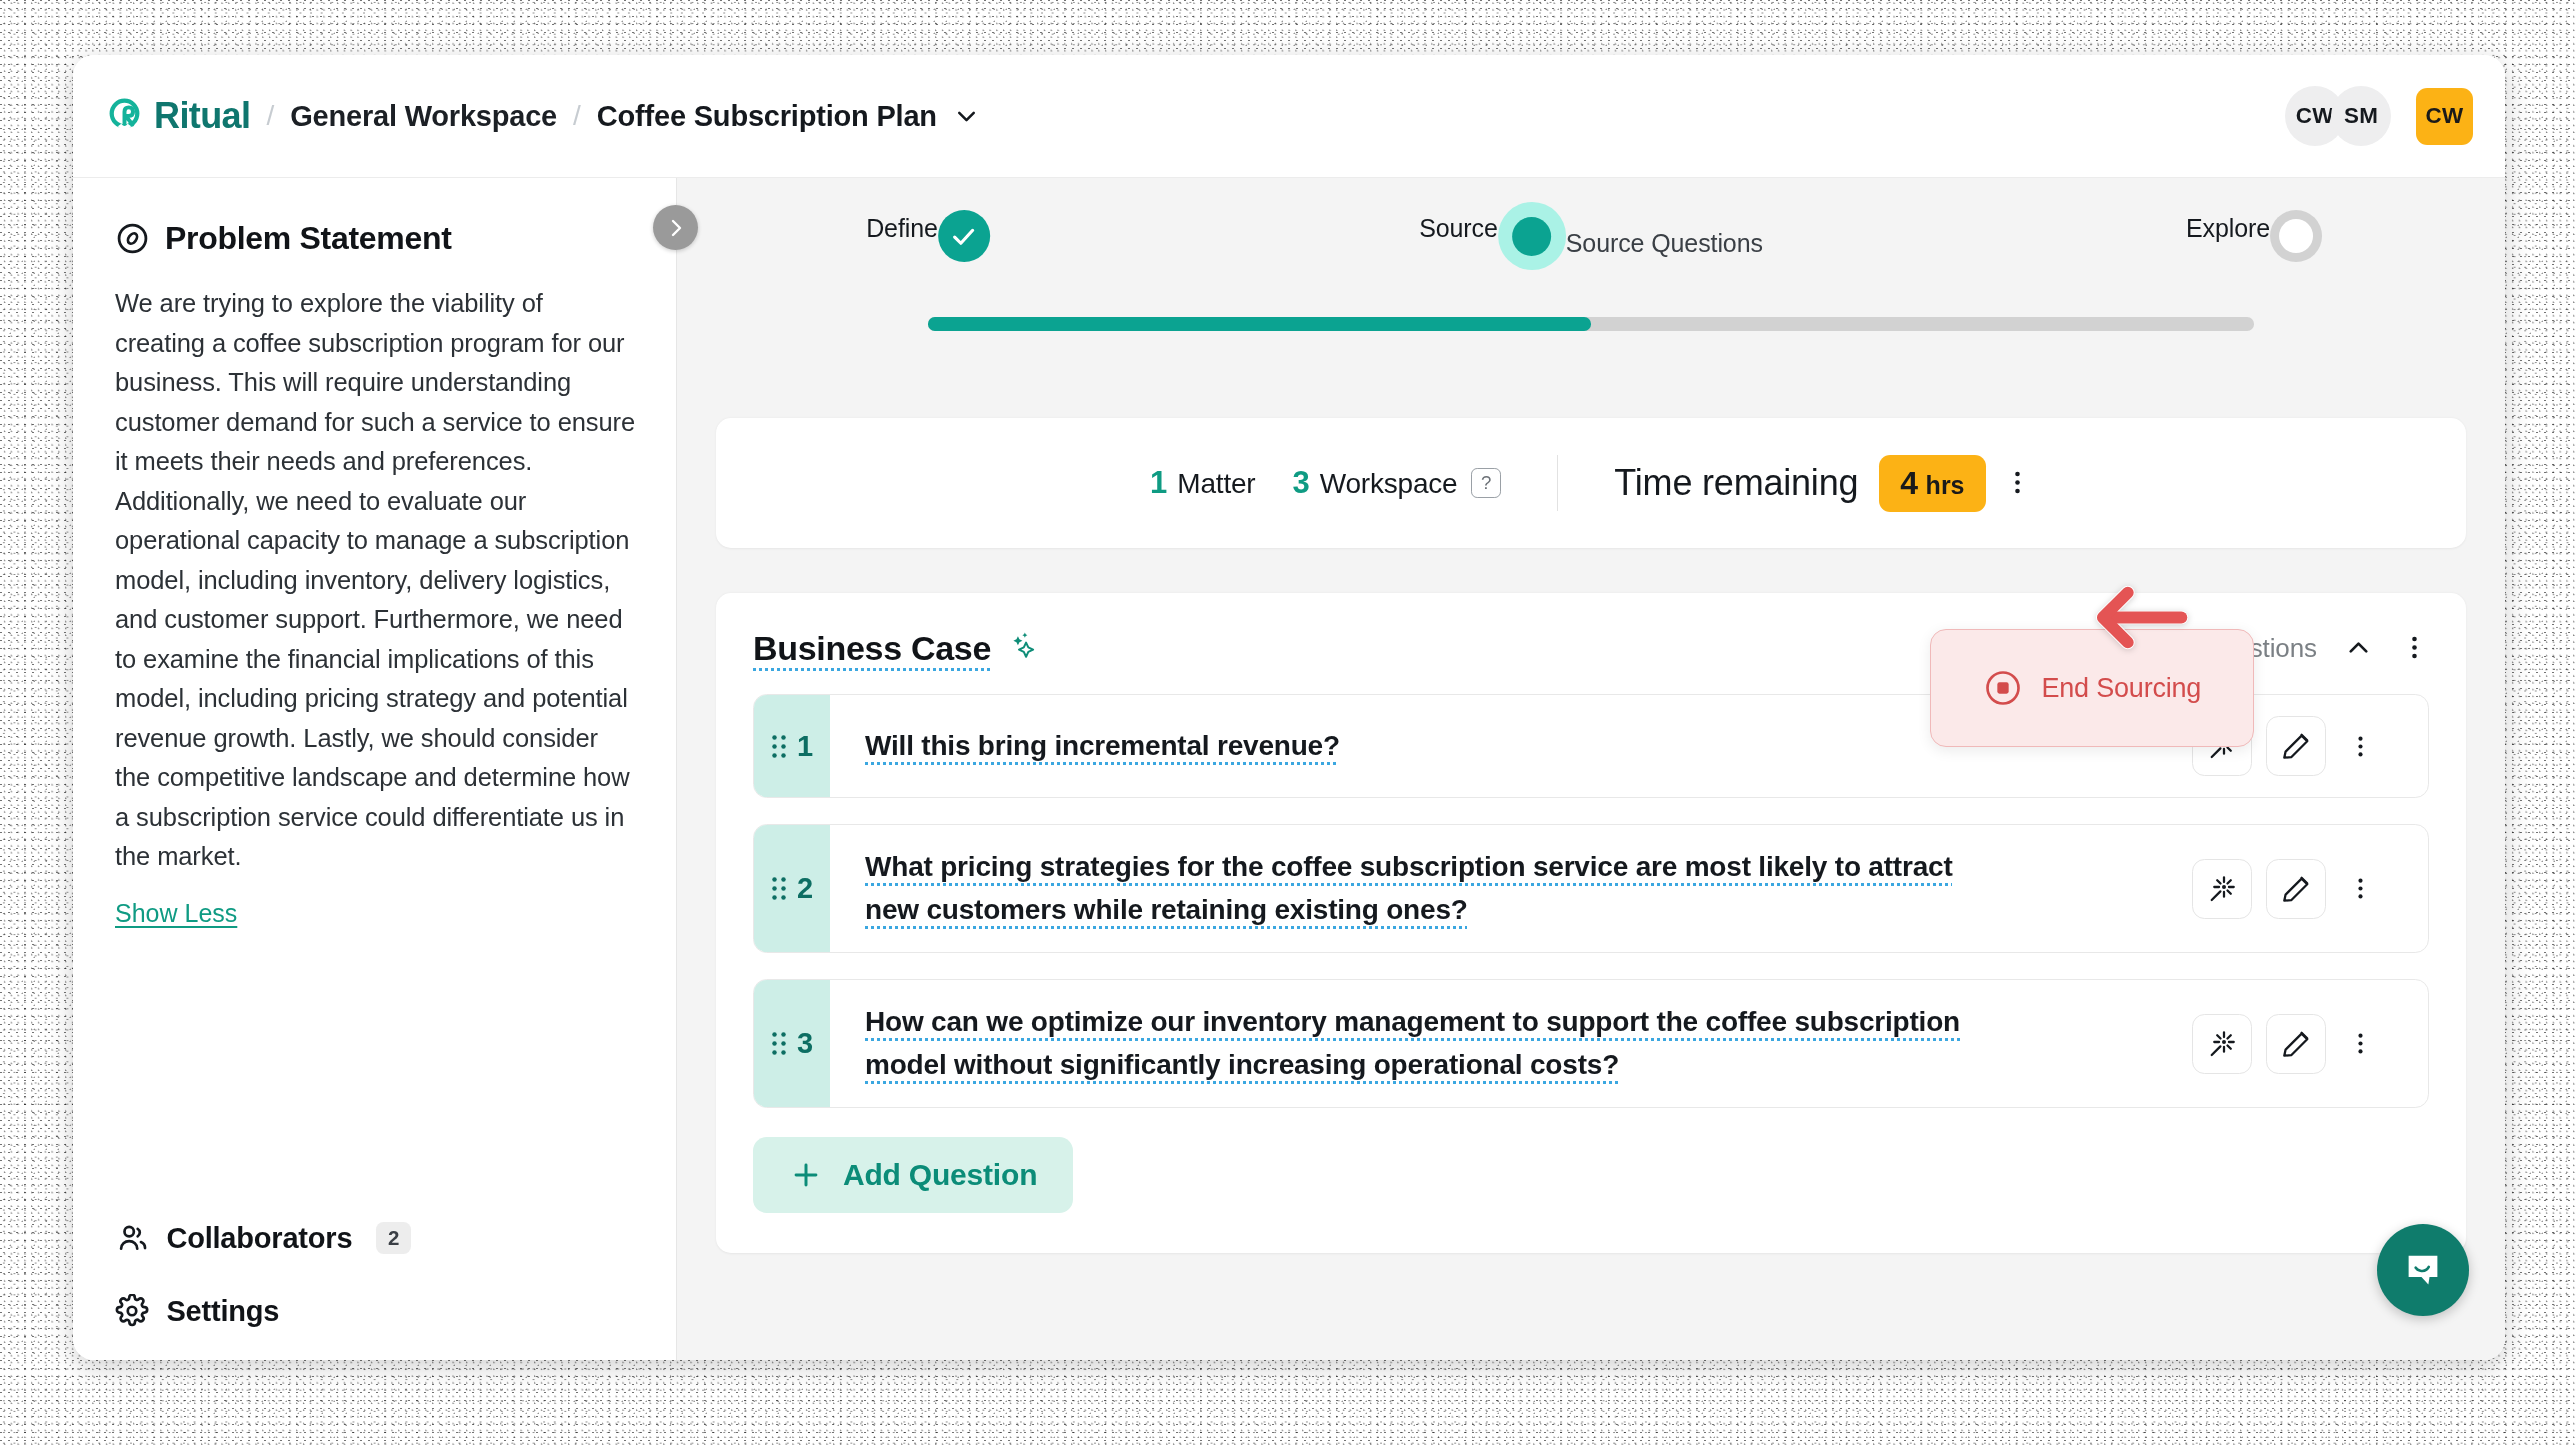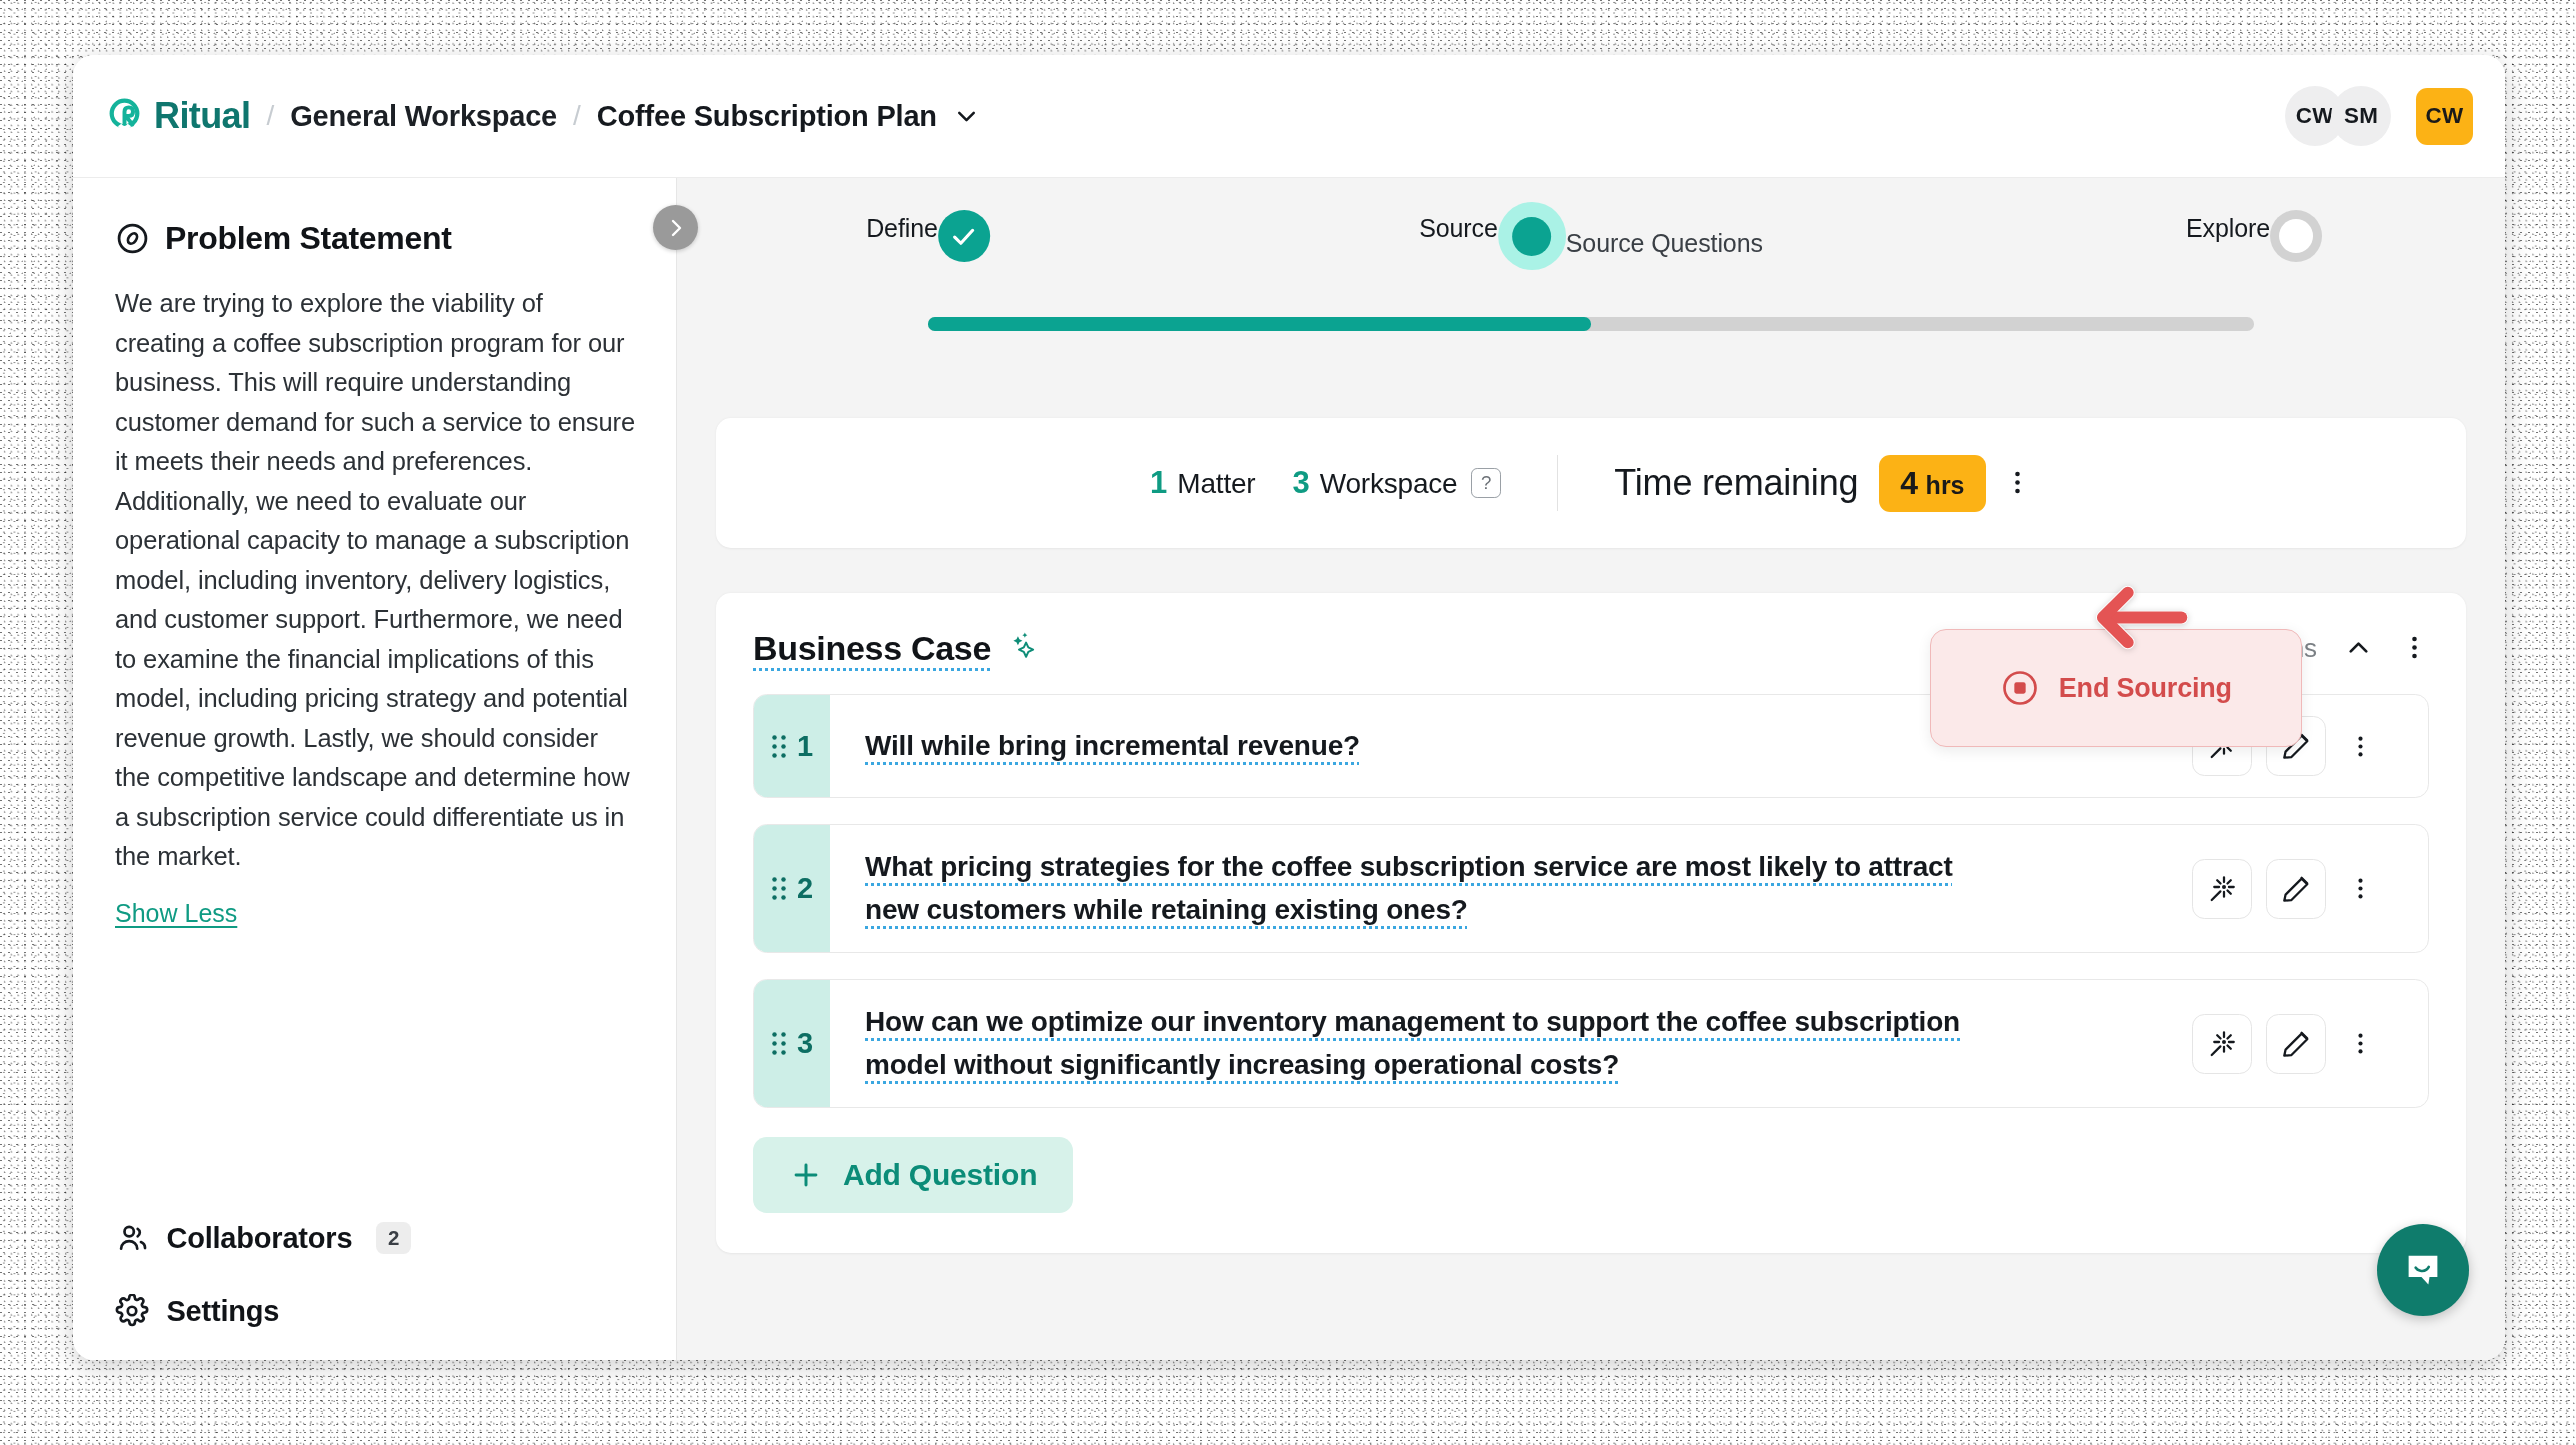--- a/index.html
+++ b/index.html
@@ -208,29 +208,28 @@
   
   #red-arrow {
     position: absolute; left: 2016px; top: 522px;
     z-index: 70; pointer-events: none;
     filter: drop-shadow(0 1.9px 3.1px rgba(0,0,0,.18));
   }
 
   
   #end-sourcing-popup {
     position: absolute; left: 1857px; top: 574px;
-    width: 372px; height: 118px;
+    width: 324px; height: 118px;
     background: #fbe9e9;
     border: 1.2px solid #f0b9b9;
     border-radius: 16px;
     display: flex; align-items: center; justify-content: center; gap: 18.7px;
     z-index: 60;
     box-shadow: 0 3.7px 13.7px rgba(0,0,0,.08);
     cursor: pointer;
-    font-weight: bold;
   }
   #end-sourcing-popup .lbl {
     font-size: 27px; color: #d34c4c; letter-spacing: -0.2px;
   }
 
   
   #questions-card {
     margin-top: 45px;
     background: #ffffff;
     border-radius: 15px;
@@ -481,21 +480,21 @@
                 <circle cx="2" cy="3" r="1.5"></circle>
                   <circle cx="8" cy="3" r="1.5"></circle>
                 <circle cx="2" cy="9" r="1.5"></circle>
                   <circle cx="8" cy="9" r="1.5"></circle>
                 <circle cx="2" cy="15" r="1.5"></circle>
                   <circle cx="8" cy="15" r="1.5"></circle>
               </svg>
               <span class="n">1</span>
             </div>
             <div class="qbody">
-              <div class="qtext">Will while bring incremental revenue?</div>
+              <div class="qtext">Will this bring incremental revenue?</div>
               <div class="qactions">
                 <div class="icon-btn">
                   <svg width="32" height="32" viewBox="0 0 24 24" fill="none" stroke="#15191e" stroke-width="1.7" stroke-linecap="round">
                     <circle cx="13.5" cy="10.5" r="1.5" fill="#15191e" stroke="none"></circle>
                     <path d="M13.5 3.2v3.6M13.5 14.2v3.6M6.2 10.5h3.6M17.2 10.5h3.6M8.4 5.4l2.5 2.5M16.1 13.1l2.5 2.5M18.6 5.4l-2.5 2.5M4.3 20.3l6.5-6.5"></path>
                   </svg>
                 </div>
                 <div class="icon-btn">
                   <svg width="32" height="32" viewBox="0 0 24 24" fill="none" stroke="#15191e" stroke-width="1.7" stroke-linecap="round" stroke-linejoin="round">
                     <path d="M16.2 3.6l4.2 4.2"></path>

